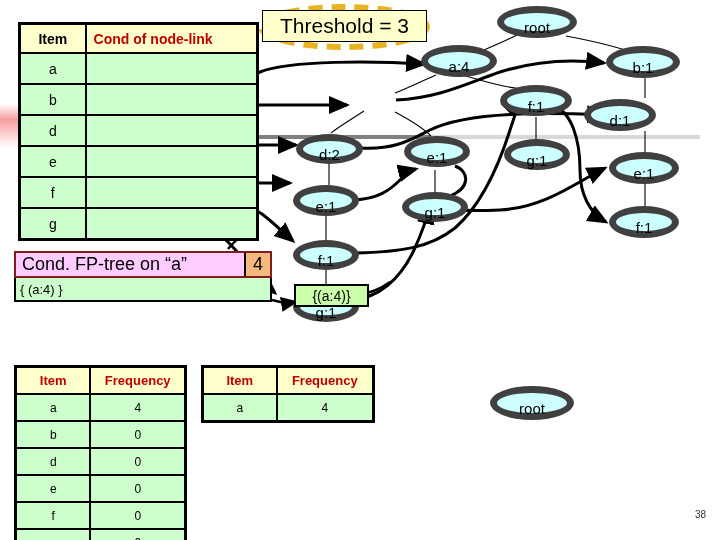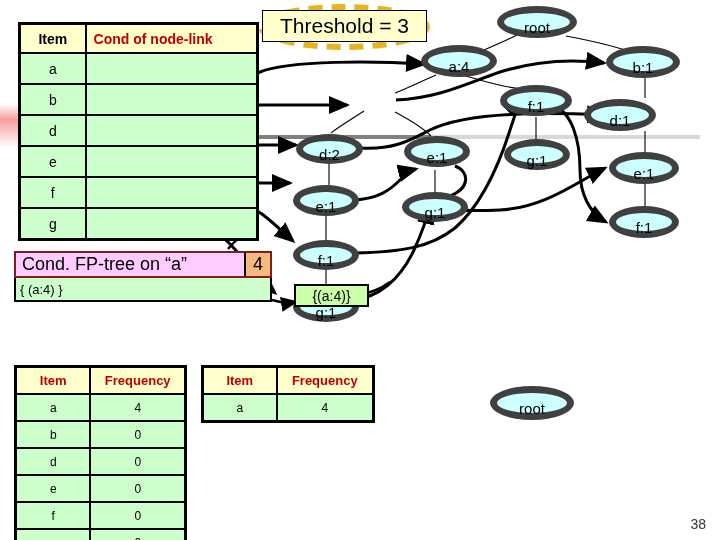--- a/index.html
+++ b/index.html
@@ -173,22 +173,22 @@
     line-height: 20px;
     z-index: 9;
     box-sizing: border-box;
     white-space: nowrap;
   }
 
   
   .page-num {
     position: absolute;
     right: 14px;
-    bottom: 8px;
-    font-size: 14px;
+    bottom: 20px;
+    font-size: 10px;
     color: #333;
     z-index: 5;
   }
 
   
   .pink-smudge {
     position: absolute;
     left: 0px;
     top: 104px;
     width: 18px;

